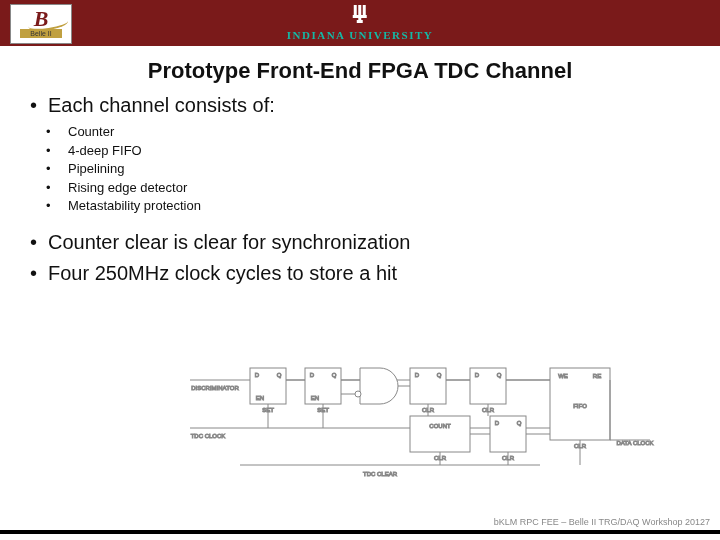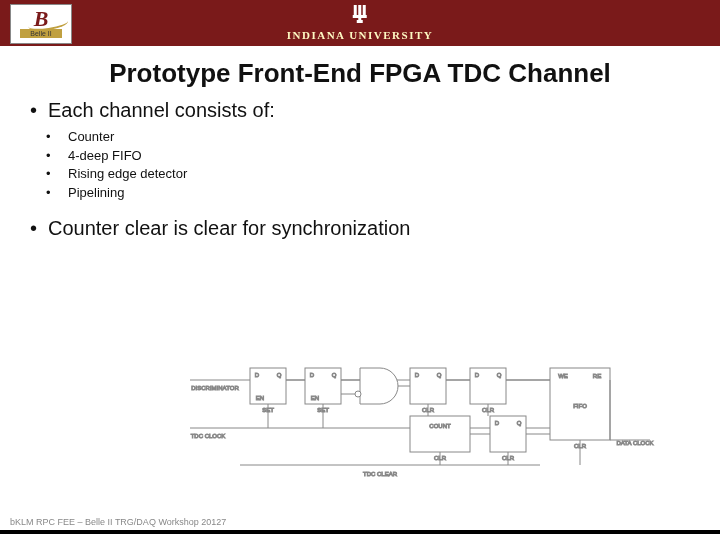--- a/index.html
+++ b/index.html
@@ -60,34 +60,34 @@
     background: #c0a040;
     padding: 0 10px;
     margin-top: 1px;
     line-height: 9px;
   }
   .iu-wrap {
     position: absolute;
     left: 50%;
     transform: translateX(-50%);
     text-align: center;
-    color: #fef9c3;
+    color: #14b8a6;
   }
   .iu-trident {
     display: block;
     margin: 0 auto 2px auto;
   }
   .iu-text {
     font-family: "Times New Roman", serif;
     font-size: 11px;
     letter-spacing: 1.5px;
     font-weight: bold;
   }
   .slide-title {
-    font-size: 26px;
+    font-size: 22px;
     font-weight: bold;
     color: #111;
     text-align: center;
     margin: 12px 10px 8px 10px;
     font-family: Arial, Helvetica, sans-serif;
   }
   ul.level1 {
     margin: 6px 0 4px 30px;
     padding: 0 36px 0 0;
     list-style: none;
@@ -136,21 +136,21 @@
   }
   .footer {
     position: absolute;
     bottom: 6px;
     left: 0;
     width: 100%;
     border-bottom: 4px solid #000;
     padding: 0 10px 3px 10px;
     box-sizing: border-box;
     display: flex;
-    justify-content: flex-start;
+    justify-content: flex-end;
     align-items: flex-end;
     font-size: 9px;
     color: #888;
   }
 </style>
 </head>
 <body>
 
 <div class="top-bar">
   <div class="belle-logo">
@@ -166,25 +166,27 @@
 </div>
 
 <div class="slide-title">Prototype Front-End FPGA TDC Channel</div>
 
 <ul class="level1">
   <li>Each channel consists of:</li>
 </ul>
 <ul class="level2">
   <li>Counter</li>
   <li>4-deep FIFO</li>
+  <li>Pipelining</li>
   <li>Rising edge detector</li>
-  <li>Pipelining</li>
+  <li>Metastability protection</li>
 </ul>
 <ul class="level1">
   <li>Counter clear is clear for synchronization</li>
+  <li>Four 250MHz clock cycles to store a hit</li>
 </ul>
 
 <svg class="diagram" viewBox="0 0 480 130">
   <g stroke="#888" stroke-width="1" fill="none" font-family="Arial" font-size="6" text-anchor="middle">
 
     <line x1="10" y1="30" x2="430" y2="30"></line>
     <line x1="10" y1="78" x2="430" y2="78"></line>
     <line x1="60" y1="115" x2="360" y2="115"></line>
 
     <text x="35" y="40" fill="#888">DISCRIMINATOR</text>

